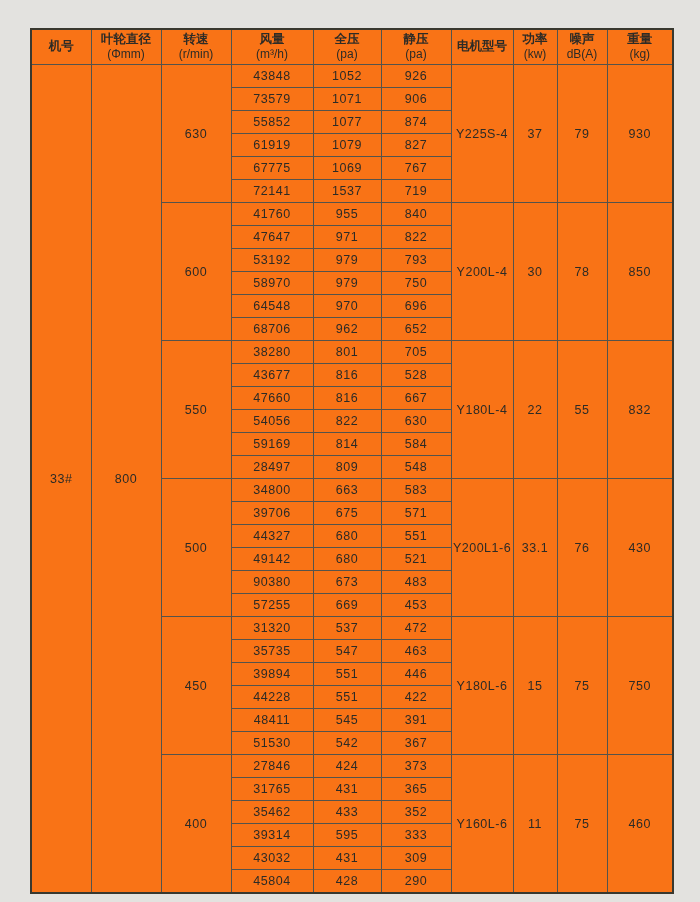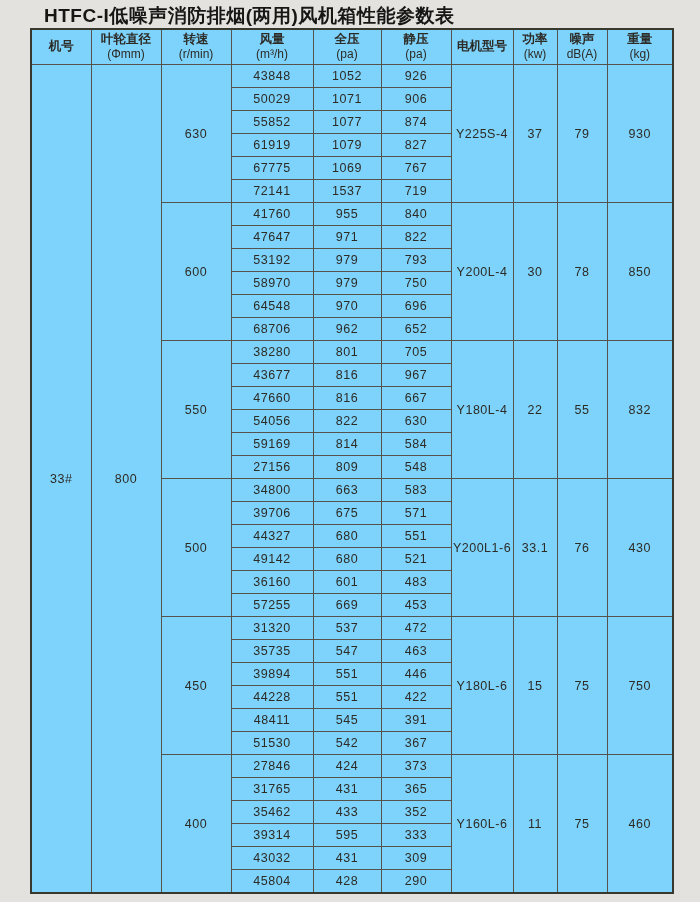--- a/index.html
+++ b/index.html
@@ -25,21 +25,21 @@
     letter-spacing: 0.5px;
     color: #161614;
     white-space: nowrap;
   }
   table.spec-table {
     position: absolute;
     left: 30px;
     top: 28px;
     border-collapse: collapse;
     table-layout: fixed;
-    background: #7dd3fc;
+    background: #f97316;
     border: 2px solid #39382f;
   }
   .spec-table th, .spec-table td {
     border: 1px solid #55534c;
     text-align: center;
     vertical-align: middle;
     color: #2d2b26;
     padding: 0;
     overflow: hidden;
   }
@@ -58,21 +58,20 @@
     height: 22px;
     font-size: 12.5px;
     font-weight: normal;
     letter-spacing: 0.5px;
   }
 </style>
 </head>
 <body>
 
 <div class="page">
-  <h1 class="title">HTFC-I低噪声消防排烟(两用)风机箱性能参数表</h1>
 
   <table class="spec-table">
     <colgroup>
       <col style="width:60px">
         <col style="width:70px">
         <col style="width:70px">
       <col style="width:82px">
         <col style="width:68px">
         <col style="width:70px">
       <col style="width:62px">
@@ -129,21 +128,21 @@
           <td rowspan="6">630</td>
           <td>43848</td>
           <td>1052</td>
           <td>926</td>
           <td rowspan="6">Y225S-4</td>
           <td rowspan="6">37</td>
           <td rowspan="6">79</td>
           <td rowspan="6">930</td>
         </tr>
         <tr>
-          <td>50029</td>
+          <td>73579</td>
           <td>1071</td>
           <td>906</td>
         </tr>
         <tr>
           <td>55852</td>
           <td>1077</td>
           <td>874</td>
         </tr>
         <tr>
           <td>61919</td>
@@ -201,39 +200,39 @@
           <td>801</td>
           <td>705</td>
           <td rowspan="6">Y180L-4</td>
           <td rowspan="6">22</td>
           <td rowspan="6">55</td>
           <td rowspan="6">832</td>
         </tr>
         <tr>
           <td>43677</td>
           <td>816</td>
-          <td>967</td>
+          <td>528</td>
         </tr>
         <tr>
           <td>47660</td>
           <td>816</td>
           <td>667</td>
         </tr>
         <tr>
           <td>54056</td>
           <td>822</td>
           <td>630</td>
         </tr>
         <tr>
           <td>59169</td>
           <td>814</td>
           <td>584</td>
         </tr>
         <tr>
-          <td>27156</td>
+          <td>28497</td>
           <td>809</td>
           <td>548</td>
         </tr>
         <tr>
           <td rowspan="6">500</td>
           <td>34800</td>
           <td>663</td>
           <td>583</td>
           <td rowspan="6">Y200L1-6</td>
           <td rowspan="6">33.1</td>
@@ -249,22 +248,22 @@
           <td>44327</td>
           <td>680</td>
           <td>551</td>
         </tr>
         <tr>
           <td>49142</td>
           <td>680</td>
           <td>521</td>
         </tr>
         <tr>
-          <td>36160</td>
-          <td>601</td>
+          <td>90380</td>
+          <td>673</td>
           <td>483</td>
         </tr>
         <tr>
           <td>57255</td>
           <td>669</td>
           <td>453</td>
         </tr>
         <tr>
           <td rowspan="6">450</td>
           <td>31320</td>

